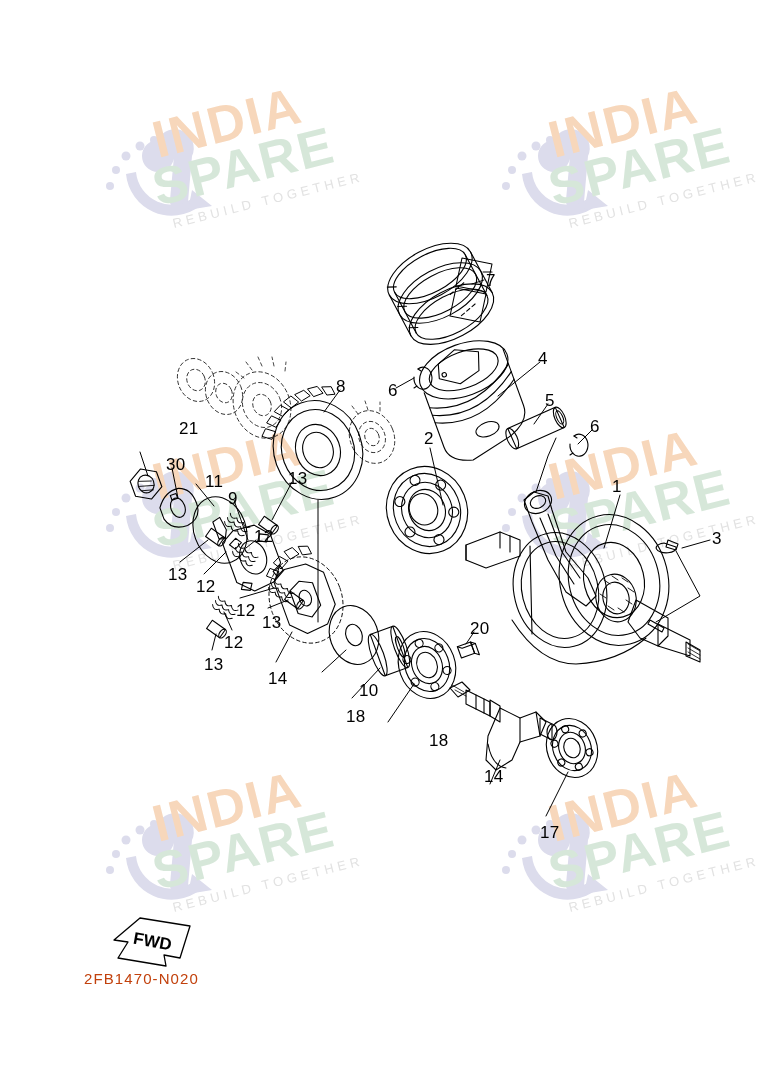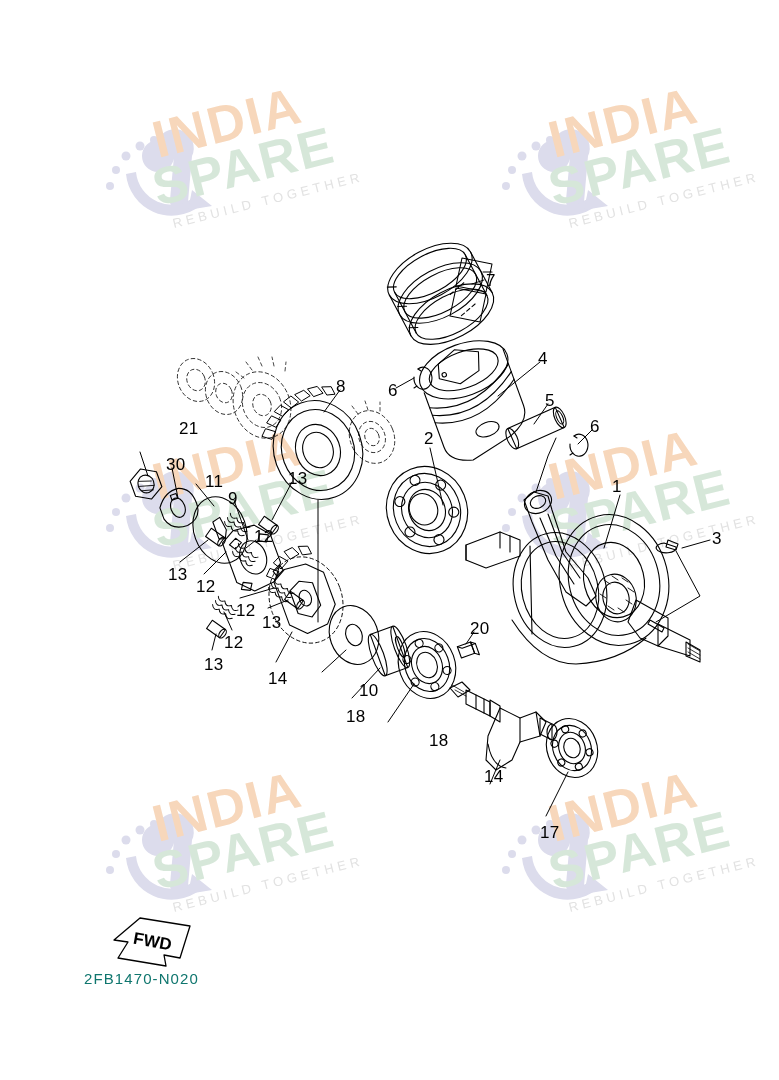--- a/index.html
+++ b/index.html
@@ -57,21 +57,21 @@
   }
   
   #footer-code {
     position: absolute;
     z-index: 3;
     left: 84px;
     top: 970px;
     font-family: "Liberation Sans", sans-serif;
     font-size: 15px;
     letter-spacing: 1.1px;
-    color: #0f766e;
+    color: #c2410c;
   }
   #fwd-marker {
     position: absolute;
     z-index: 3;
     left: 104px;
     top: 914px;
     width: 96px;
     height: 58px;
   }
   #fwd-marker svg { display:block; width:96px; height:58px; }

